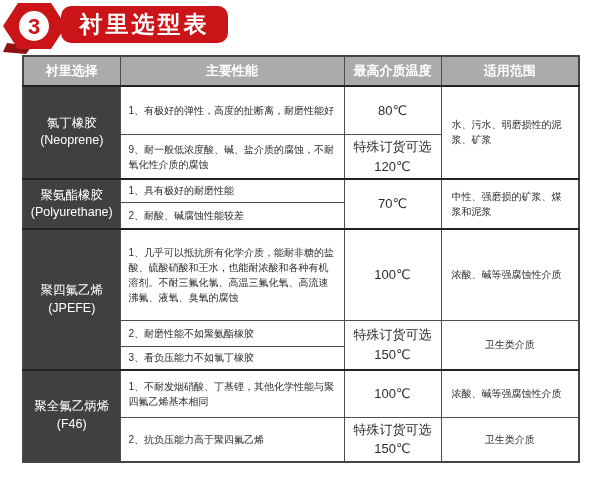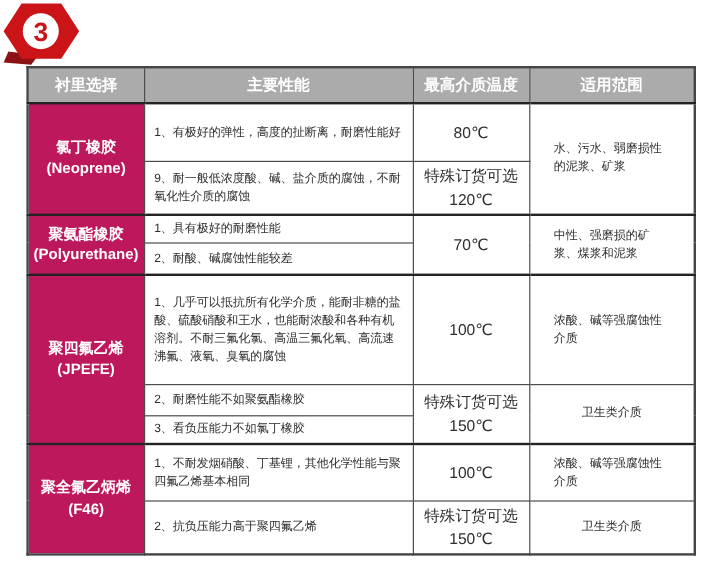--- a/index.html
+++ b/index.html
@@ -42,45 +42,46 @@
     background:#ababab;
     color:#ffffff;
     font-weight:bold;
     font-size:13px;
     text-align:center;
     border-bottom:2px solid #232323;
     padding:4px 2px;
   }
   tr.group-start td{border-top:2px solid #232323;}
   td.mat{
-    background:#be185d;
+    background:#404040;
     color:#ffffff;
     text-align:center;
-    font-weight:bold;
+    font-weight:normal;
     font-size:12.5px;
     line-height:1.4;
     padding:2px 1px;
   }
   td.perf{text-align:left;padding:3px 8px;}
   td.temp{text-align:center;font-size:13px;padding:2px 5px;}
-  td.app{text-align:left;padding:3px 20px;}
+  td.app{text-align:left;padding:3px 10px;}
   td.ctr{text-align:center;margin-top:38px;}
 </style>
 </head>
 <body>
 
 <div class="page">
 
   <div class="hdr">
     <svg class="badge-svg" width="70" height="55" viewBox="0 0 70 55">
       <polygon points="7,43 32,46 26,54 3,52" fill="#8e1113"></polygon>
       <polygon points="18,3 51,3 66,26 51,49 18,49 3,26" fill="#cb1418"></polygon>
       <circle cx="34" cy="26" r="15" fill="#ffffff"></circle>
       <text x="34" y="34" text-anchor="middle" font-size="22" font-weight="bold" fill="#cb1418" font-family="Liberation Sans, DejaVu Sans, sans-serif">3</text>
     </svg>
+    <div class="banner">衬里选型表</div>
   </div>
 
   <div class="tbl-wrap">
     <table>
       <colgroup>
         <col style="width:97px">
           <col style="width:224px">
         <col style="width:97px">
           <col style="width:138px">
       </colgroup>

